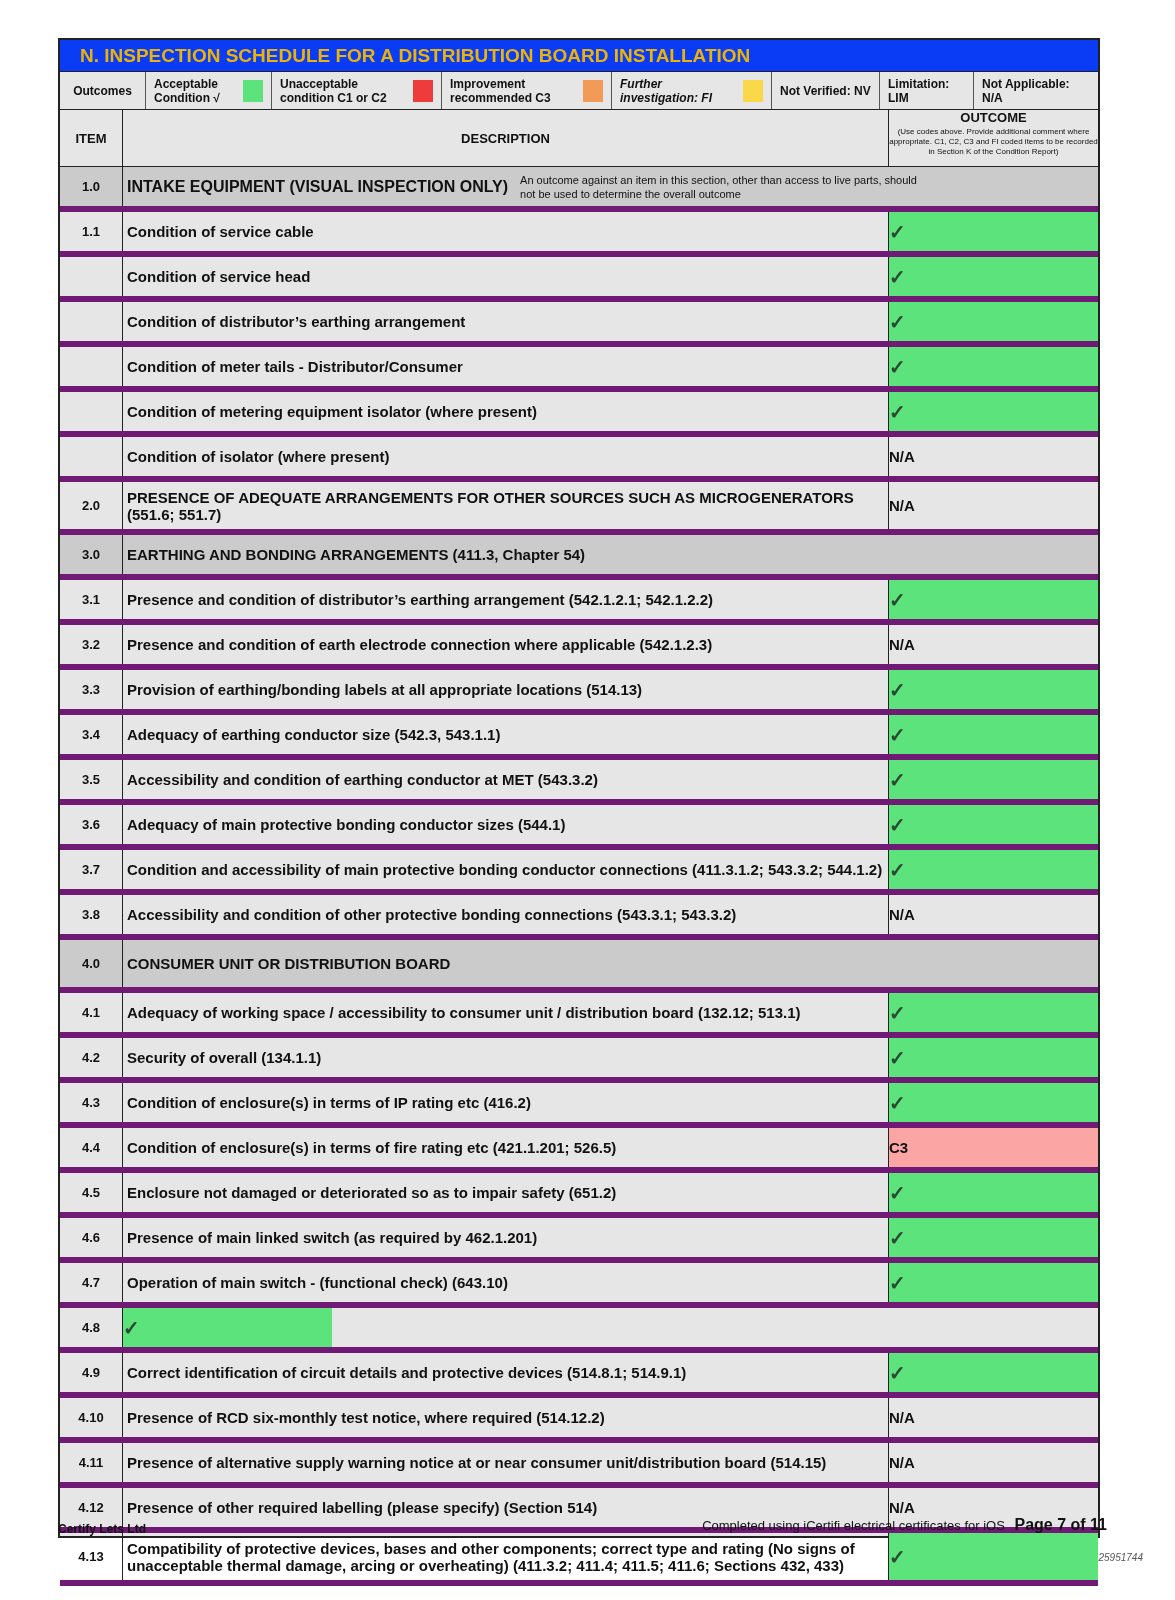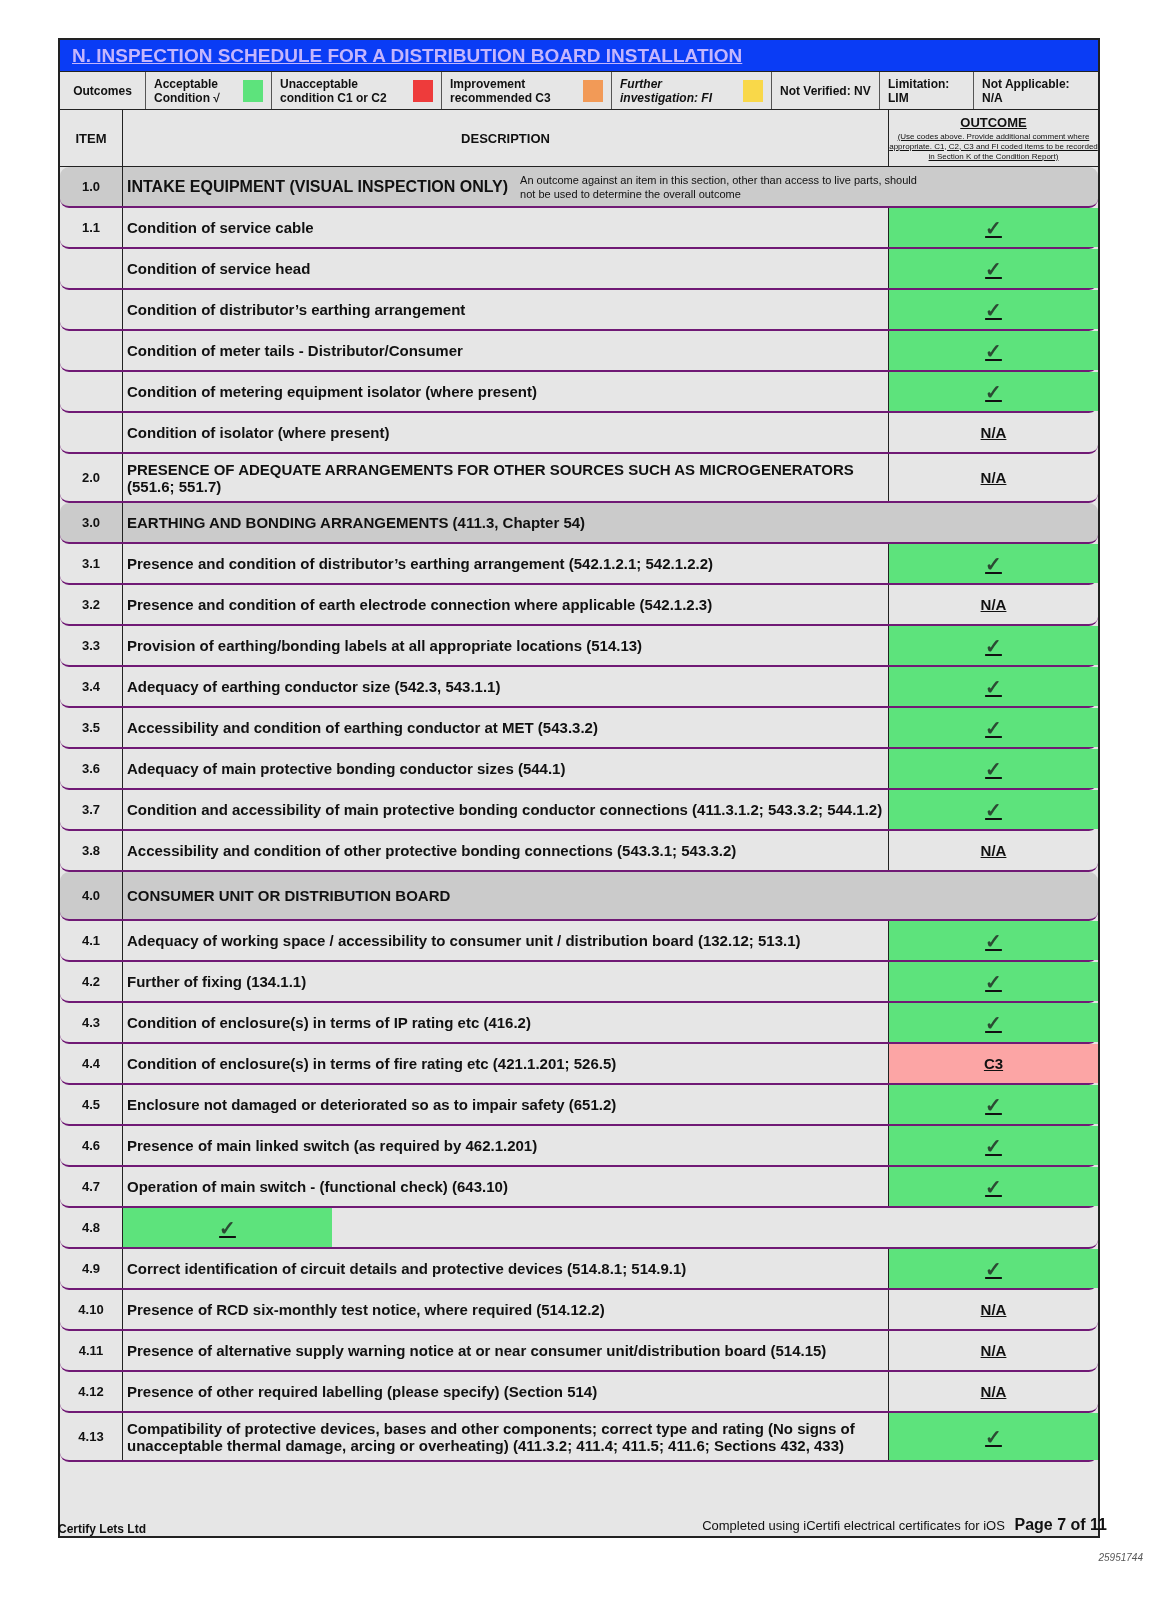--- a/index.html
+++ b/index.html
@@ -1,31 +1,31 @@
 <!DOCTYPE html>
 <html><head>
 <meta charset="utf-8">
 <style>
   html,body{margin:0;padding:0;background:#fff;}
   body{width:1175px;height:1600px;position:relative;font-family:"Liberation Sans",sans-serif;color:#111;}
   .sheet{position:absolute;left:58px;top:38px;width:1042px;height:1500px;border:2px solid #222;box-sizing:border-box;background:#e6e6e6;}
-  .titlebar{background:#0a3cf5;color:#c4b5fd;font-weight:bold;font-size:19px;height:31px;line-height:31px;padding-left:12px;border-bottom:1px solid #222;text-decoration:underline;}
+  .titlebar{background:#0a3cf5;color:#eab308;font-weight:bold;font-size:19px;height:31px;line-height:31px;padding-left:20px;border-bottom:1px solid #222;}
   .legend{display:flex;height:37px;border-bottom:1px solid #222;font-size:12px;font-weight:bold;}
   .legend>div{border-right:1px solid #555;box-sizing:border-box;display:flex;align-items:center;padding:0 8px;line-height:14px;}
   .legend>div:last-child{border-right:none;}
   .swatch{width:20px;height:22px;margin-left:auto;}
   .hdr{display:flex;height:56px;border-bottom:1px solid #222;font-weight:bold;}
   .c-item{width:63px;border-right:1px solid #222;box-sizing:border-box;display:flex;align-items:center;justify-content:center;font-size:13px;font-weight:bold;}
   .c-desc{flex:1;border-right:1px solid #222;box-sizing:border-box;display:flex;align-items:center;padding-left:4px;font-size:15px;font-weight:bold;}
-  .c-out{width:209px;box-sizing:border-box;display:flex;align-items:center;justify-content:center;font-size:15px;font-weight:bold;text-decoration:underline;}
+  .c-out{width:209px;box-sizing:border-box;display:flex;align-items:center;justify-content:flex-start;font-size:15px;font-weight:bold;}
   .hdr .c-desc{justify-content:center;font-size:13px;padding-left:0;}
   .hdr .c-out{flex-direction:column;}
   .hdr .c-out .t{font-size:13px;}
   .hdr .c-out .s{font-size:8px;font-weight:normal;text-align:center;line-height:10px;margin-top:2px;}
-  .row{display:flex;border-bottom:2px solid #701a75;height:39px;border-radius:9px;}
+  .row{display:flex;border-bottom:6px solid #701a75;height:39px;}
   .row.tall{height:47px;}
   .row.sec{background:#cbcbcb;}
   .row.sec .c-desc{border-right:none;}
   .sec-note{font-size:11px;font-weight:normal;margin-left:12px;line-height:14px;}
   .g{background:#5de37c;}
   .o{background:#fca5a5;}
   .check{color:#2b4a33;font-size:20px;}
   .footer-left{position:absolute;left:58px;top:1522px;font-size:12px;font-weight:bold;}
   .footer-right{position:absolute;right:68px;top:1516px;font-size:13px;}
   .footer-right b{font-size:16px;margin-left:6px;}
@@ -229,21 +229,21 @@
         <div class="c-desc">
           <span>Adequacy of working space / accessibility to consumer unit / distribution board (132.12; 513.1)</span>
         </div>
         <div class="c-out g">
           <span class="check">✓</span>
         </div>
       </div>
       <div class="row">
         <div class="c-item">4.2</div>
         <div class="c-desc">
-          <span>Further of fixing (134.1.1)</span>
+          <span>Security of overall (134.1.1)</span>
         </div>
         <div class="c-out g">
           <span class="check">✓</span>
         </div>
       </div>
       <div class="row">
         <div class="c-item">4.3</div>
         <div class="c-desc">
           <span>Condition of enclosure(s) in terms of IP rating etc (416.2)</span>
         </div>

